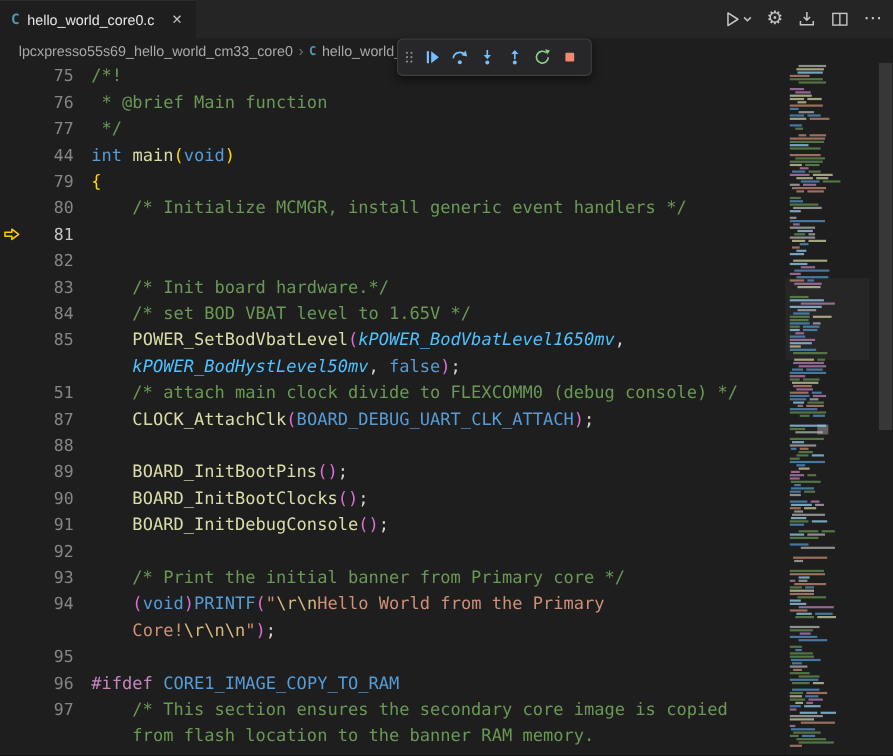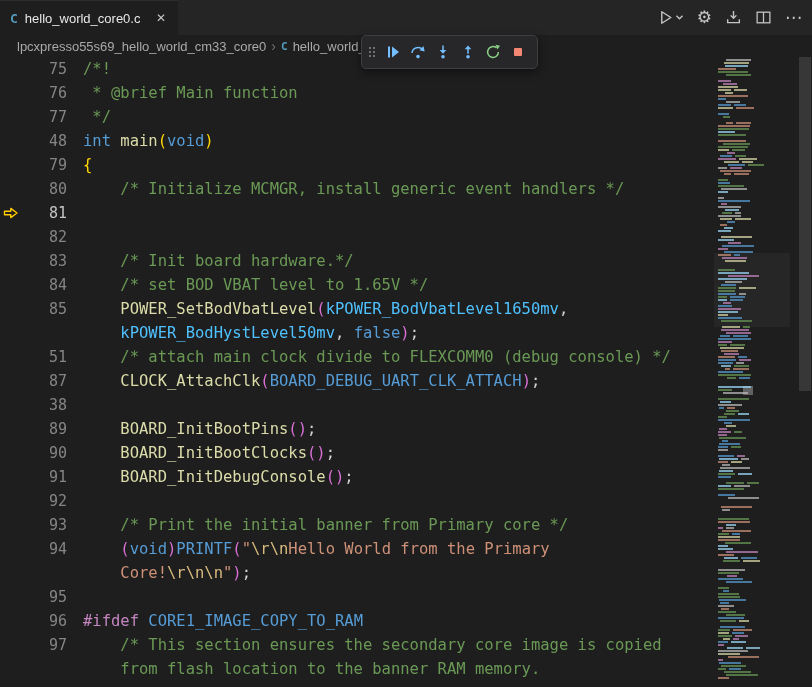--- a/index.html
+++ b/index.html
@@ -37,21 +37,21 @@
         padding-right:98px;}
   .gutter{width:78px;flex:none;display:flex;}
   .glyph{width:20px;padding-left:3px;flex:none;display:flex;align-items:center;}
   .lineno{flex:1;text-align:right;padding-right:11px;color:#858585;font-size:15px;}
   .cur .lineno{color:#c6c6c6;}
   .cline{flex:1;white-space:pre;overflow:hidden;padding-left:5px;box-sizing:border-box;}
   .cur .cline{background:rgba(252,244,25,0.16);}
 
   
   .tk-comment{color:#6A9955;} .tk-kw{color:#569CD6;} .tk-ctrl{color:#C586C0;}
-  .tk-fn{color:#DCDCAA;} .tk-enum{color:#4FC1FF;} .tk-macro{color:#569CD6;}
+  .tk-fn{color:#DCDCAA;} .tk-enum{color:#4FC1FF;font-style:italic;} .tk-macro{color:#569CD6;}
   .tk-str{color:#CE9178;} .tk-esc{color:#D7BA7D;} .tk-pl{color:#D4D4D4;}
   .tk-b1{color:#FFD700;} .tk-b2{color:#DA70D6;}
 
   
   .minimap{position:absolute;top:0;left:714px;width:76px;bottom:0;background:#1e1e1e;}
   .mm-slider{position:absolute;left:0;right:0;top:196px;height:74px;background:rgba(255,255,255,0.04);}
   .mm-marker{position:absolute;left:29px;top:329px;width:10px;height:9px;background:#9a9a9a;opacity:.55;}
   .scrollbar{position:absolute;top:0;right:0;width:14px;bottom:0;}
   .sb-thumb{position:absolute;top:0;left:1px;right:1px;height:334px;background:rgba(121,121,121,0.28);}
 </style>
@@ -170,21 +170,21 @@
         <div class="crow">
           <div class="gutter">
             <span class="glyph"></span>
             <span class="lineno">77</span>
           </div>
           <div class="cline"><span class="tk-comment"> */</span></div>
         </div>
         <div class="crow">
           <div class="gutter">
             <span class="glyph"></span>
-            <span class="lineno">48</span>
+            <span class="lineno">44</span>
           </div>
           <div class="cline"><span class="tk-kw">int</span><span class="tk-pl"> </span><span class="tk-fn">main</span><span class="tk-b1">(</span><span class="tk-kw">void</span><span class="tk-b1">)</span></div>
         </div>
         <div class="crow">
           <div class="gutter">
             <span class="glyph"></span>
             <span class="lineno">79</span>
           </div>
           <div class="cline"><span class="tk-b1">{</span></div>
         </div>
@@ -250,21 +250,21 @@
         <div class="crow">
           <div class="gutter">
             <span class="glyph"></span>
             <span class="lineno">87</span>
           </div>
           <div class="cline"><span class="tk-pl">    </span><span class="tk-fn">CLOCK_AttachClk</span><span class="tk-b2">(</span><span class="tk-macro">BOARD_DEBUG_UART_CLK_ATTACH</span><span class="tk-b2">)</span><span class="tk-pl">;</span></div>
         </div>
         <div class="crow">
           <div class="gutter">
             <span class="glyph"></span>
-            <span class="lineno">38</span>
+            <span class="lineno">88</span>
           </div>
           <div class="cline"></div>
         </div>
         <div class="crow">
           <div class="gutter">
             <span class="glyph"></span>
             <span class="lineno">89</span>
           </div>
           <div class="cline"><span class="tk-pl">    </span><span class="tk-fn">BOARD_InitBootPins</span><span class="tk-b2">(</span><span class="tk-b2">)</span><span class="tk-pl">;</span></div>
         </div>

